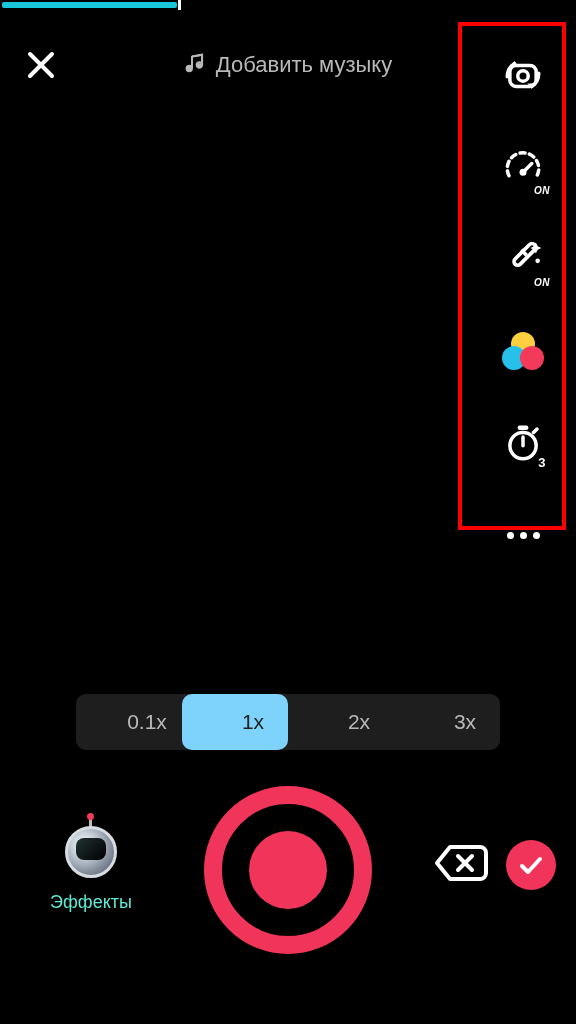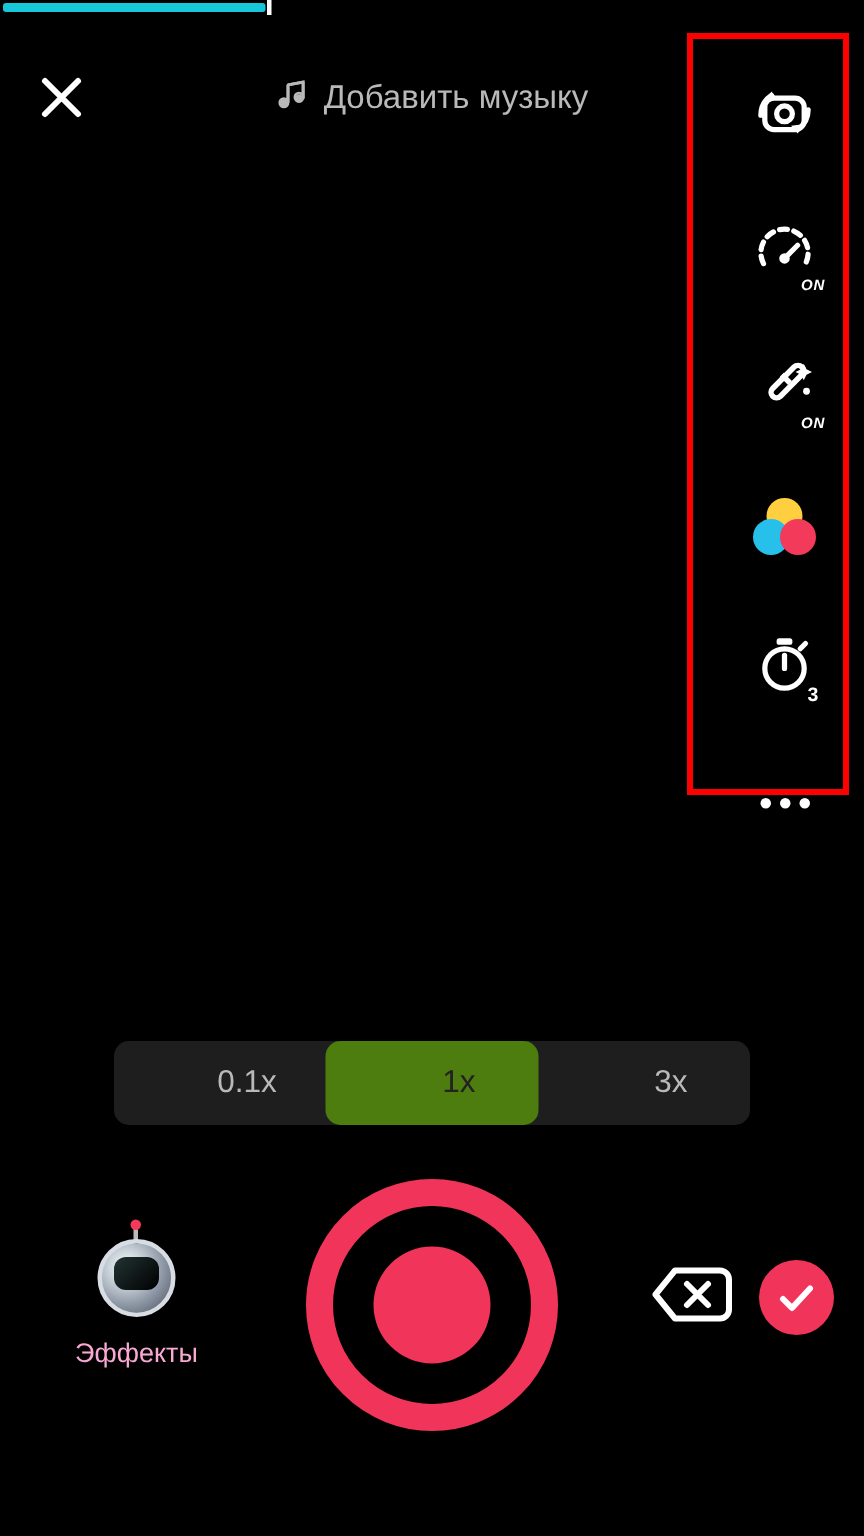--- a/index.html
+++ b/index.html
@@ -25,32 +25,32 @@
   .fc { position: absolute; width: 24px; height: 24px; border-radius: 50%; }
   .fc.y { background: #ffcf3f; top: 0; left: 9px; }
   .fc.b { background: #27c0ea; bottom: 0; left: 0; }
   .fc.r { background: #f33a5b; bottom: 0; right: 0; }
 
   .more-dots { display:flex; gap:6px; }
   .more-dots span { width:7px; height:7px; border-radius:50%; background:#fff; }
 
   .speed-bar { position: absolute; left: 50%; transform: translateX(-50%); top: 694px; width: 424px; height: 56px; background: #1e1e1e; border-radius: 10px; display: flex; overflow: hidden; }
   .speed-opt { flex:1; display:flex; align-items:center; justify-content:center; font-size: 21px; font-weight: 500; color: #b9b9b9; cursor:pointer;padding-left:36px; }
-  .speed-opt.active { background: #4d7c0f; color: #222; border-radius: 10px; }
+  .speed-opt.active { background: #7dd3fc; color: #222; border-radius: 10px; }
 
   .record-btn { position: absolute; left: 50%; transform: translateX(-50%); top: 786px; width: 168px; height: 168px; border-radius: 50%; border: 18px solid #f1355a; display:flex; align-items:center; justify-content:center; cursor:pointer; }
   .record-inner { width: 78px; height: 78px; border-radius: 50%; background: #f1355a; }
 
   .effects { position: absolute; left: 36px; top: 824px; width: 110px; text-align:center; cursor:pointer; }
   .effects-icon { width: 60px; height: 60px; margin: 0 auto 8px; position:relative; }
   .astro-helm { width:52px; height:52px; border-radius:50%; background: radial-gradient(circle at 35% 35%, #fff 0%, #cfd7de 25%, #8b95a3 60%, #4a4f59 100%); border:3px solid #d8dde3; position:absolute; top:2px; left:4px; }
   .astro-visor { position:absolute; width:30px; height:22px; border-radius:8px; background: linear-gradient(135deg,#233,#000); top:14px; left:15px; }
   .astro-ant { position:absolute; width:3px; height:10px; background:#bbb; top:-6px; left:28px; }
   .astro-ant::after{content:"";position:absolute;top:-5px;left:-2px;width:7px;height:7px;border-radius:50%;background:#f33a5b;}
-  .effects-label { font-size: 18px; color: #f9a8d4; }
+  .effects-label { font-size: 18px; color: #5eead4; }
 
   .right-controls { position:absolute; right: 20px; top: 840px; display:flex; align-items:center; gap: 18px; }
   .undo-btn { cursor:pointer; }
   .confirm-btn { width: 50px; height: 50px; border-radius: 50%; background: #f1355a; display:flex; align-items:center; justify-content:center; cursor:pointer; }
 </style>
 </head>
 <body>
 <div class="root">
 
   <div class="progress-track"></div>
@@ -130,20 +130,21 @@
           <span></span>
           <span></span>
           <span></span>
         </div>
     </div>
   </div>
 
   <div class="speed-bar">
     <div class="speed-opt">0.1x</div>
     <div class="speed-opt active">1x</div>
+    <div class="speed-opt">2x</div>
     <div class="speed-opt">3x</div>
   </div>
 
   <div class="effects">
     <div class="effects-icon">
       <div class="astro-ant"></div>
       <div class="astro-helm"></div>
       <div class="astro-visor"></div>
     </div>
     <div class="effects-label">Эффекты</div>

